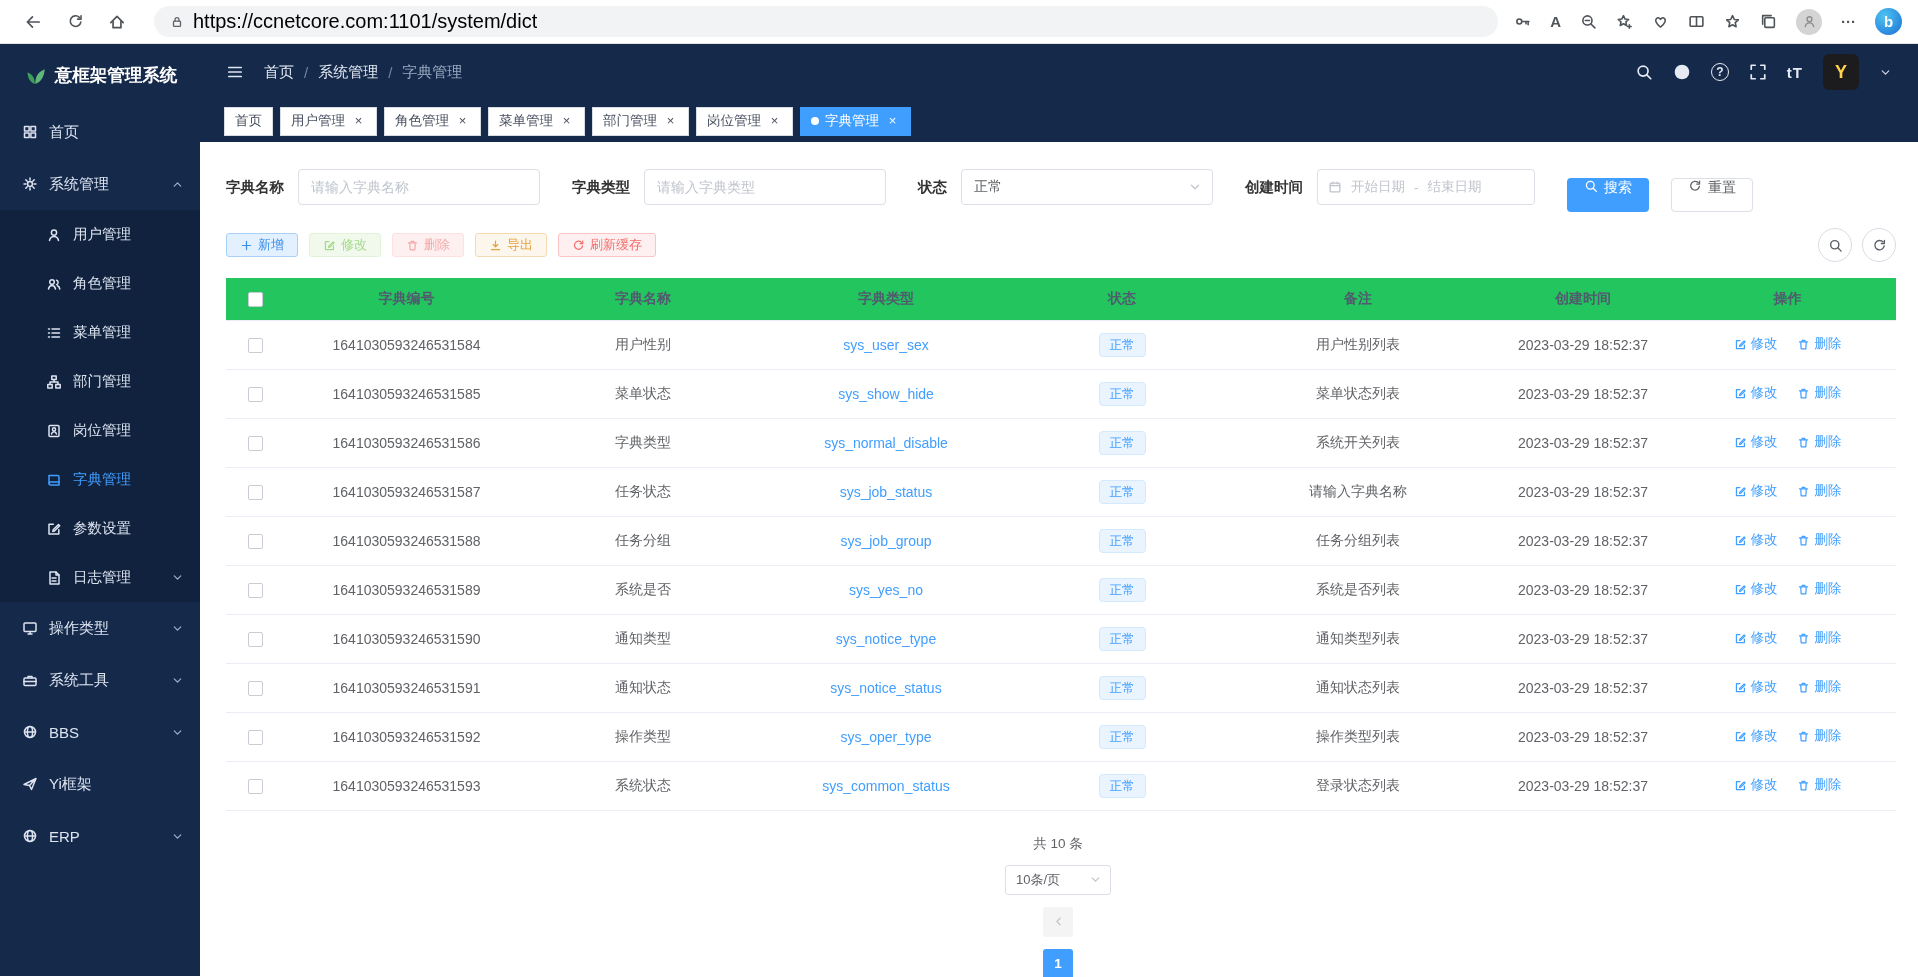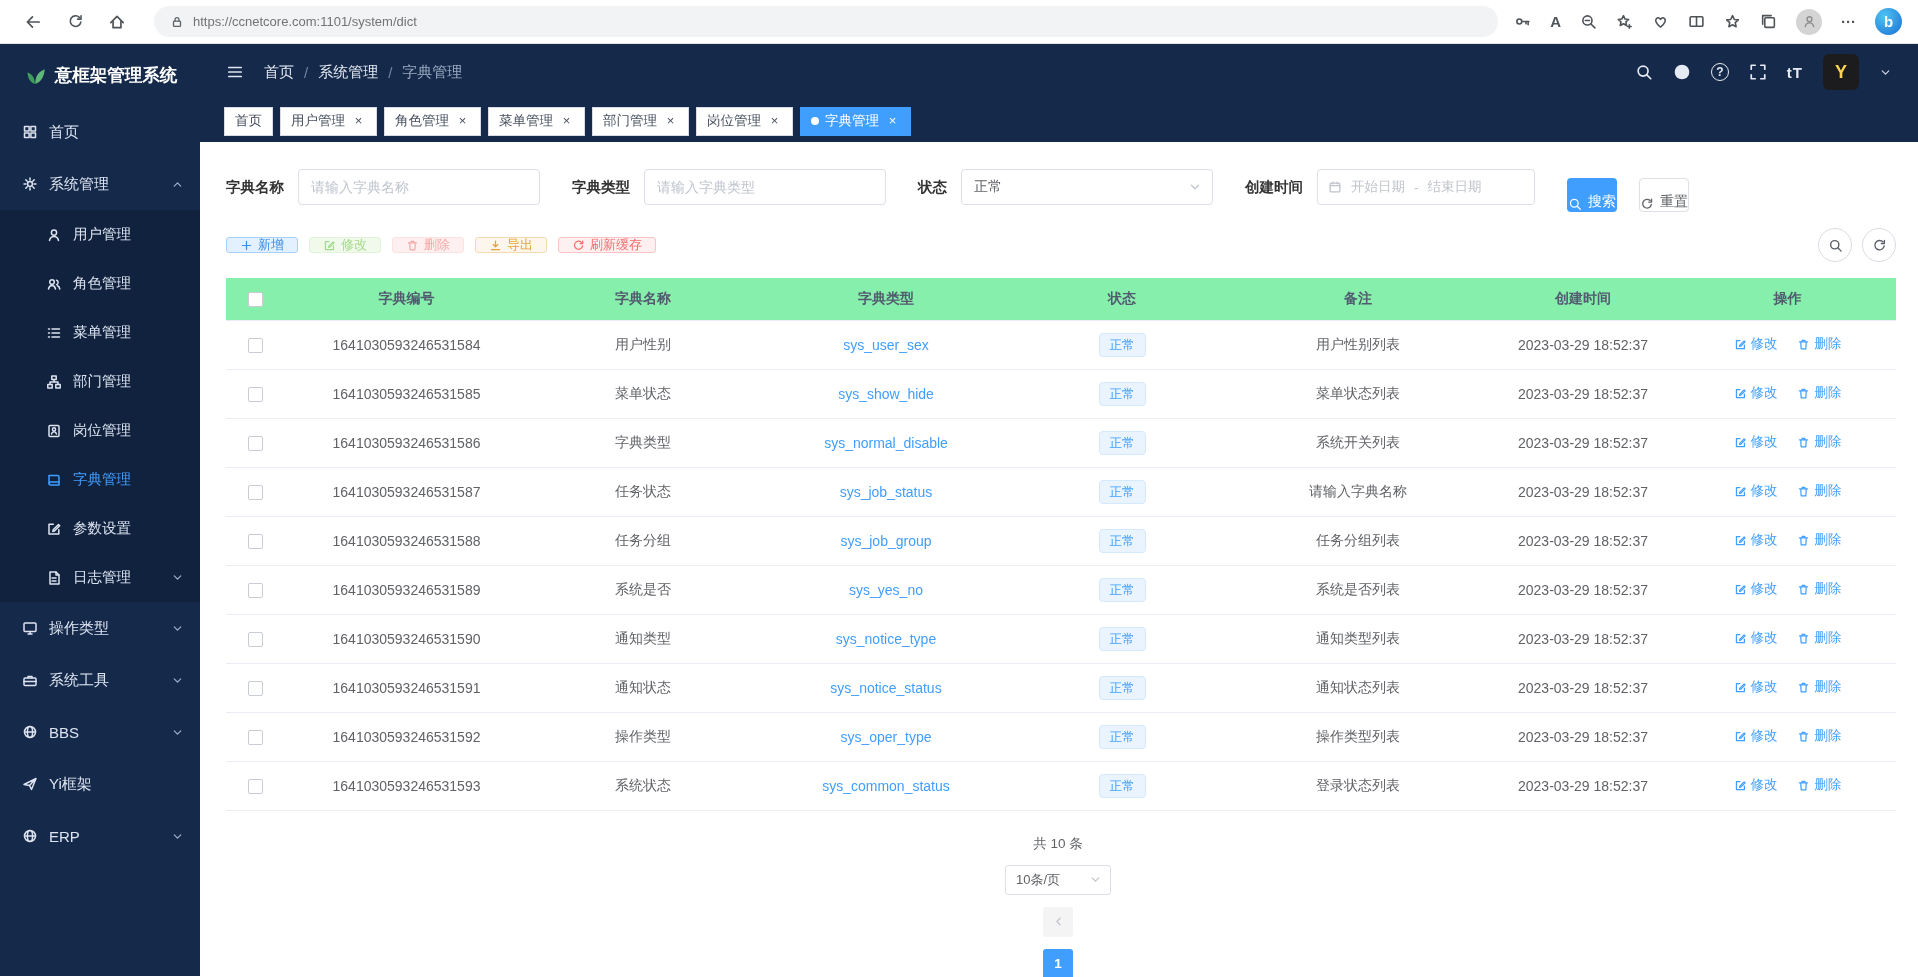--- a/index.html
+++ b/index.html
@@ -14,21 +14,21 @@
   .rot180{transform:rotate(180deg)} .rot90{transform:rotate(90deg)} .rot-90{transform:rotate(-90deg)}
 
   
   .browser-bar { height:44px; background:#fff; border-bottom:1px solid #e3e3e3;
     display:flex; align-items:center; padding:0 12px; }
   .bbtn { width:34px; height:34px; border-radius:6px; display:flex; align-items:center;
     justify-content:center; color:#4f5459; cursor:pointer; margin:0 4px; flex:none; }
   .addr { flex:1; height:31px; background:#f1f3f4; border-radius:16px; margin:0 16px;
     display:flex; align-items:center; padding:0 16px; gap:9px; min-width:0; cursor:text; }
   .addr .lk { color:#5f6368; display:flex; }
-  .addr .url { font-size:13px; color:#737373; white-space:nowrap; overflow:hidden; }
+  .addr .url { font-size:20px; color:#000000; white-space:nowrap; overflow:hidden; }
   .bicons { display:flex; align-items:center; gap:19px; padding-right:4px; flex:none; color:#4f5459; }
   .bicon { display:flex; align-items:center; justify-content:center; cursor:pointer; }
   .bglyph { font-size:15px; font-weight:600; color:#4f5459; cursor:pointer; }
   .bavatar { width:26px; height:26px; border-radius:50%; background:#d4d4d4; color:#8d8d8d;
     display:flex; align-items:center; justify-content:center; cursor:pointer; }
   .bing { width:27px; height:27px; border-radius:50%; color:#fff; font-weight:700; font-size:15px;
     background:radial-gradient(circle at 35% 30%, #4ec3f2, #1b6fd4);
     display:flex; align-items:center; justify-content:center; cursor:pointer; }
 
   
@@ -76,39 +76,39 @@
   .ff label { font-weight:700; color:#333; font-size:14.5px; margin-right:14px; white-space:nowrap; }
   .inp { height:36px; border:1px solid #dcdfe6; border-radius:4px; padding:0 12px; font-size:14px;
     color:#606266; outline:none; font-family:inherit; }
   .inp::placeholder { color:#bfc4cd; }
   .w242 { width:242px; }
   .selectbox { height:36px; width:252px; border:1px solid #dcdfe6; border-radius:4px; display:flex;
     align-items:center; padding:0 10px 0 12px; color:#606266; font-size:14px; cursor:pointer; background:#fff; }
   .selectbox .chev { margin-left:auto; color:#c0c4cc; }
   .daterange { height:36px; width:218px; border:1px solid #dcdfe6; border-radius:4px; display:flex;
     align-items:center; gap:9px; padding:0 10px; color:#c0c4cc; font-size:13.5px; cursor:pointer; }
-  .btn { height:34px; padding:0 0; border-radius:4px; font-size:14px; display:inline-flex;
-    align-items:flex-end; gap:6px; border:1px solid transparent; cursor:pointer; font-family:inherit;margin-top:16px; }
+  .btn { height:34px; padding:0 16px; border-radius:4px; font-size:14px; display:inline-flex;
+    align-items:flex-start; gap:6px; border:1px solid transparent; cursor:pointer; font-family:inherit;margin-top:16px; }
   .btn.primary { background:#409eff; color:#fff; }
   .btn.plain { background:#fff; border-color:#dcdfe6; color:#606266; margin-left:22px; }
 
   .toolbar { margin-top:16px; display:flex; align-items:center; gap:11px; }
-  .mbtn { height:16px; padding:0 13px; border-radius:3px; font-size:13px; display:inline-flex;
+  .mbtn { height:24px; padding:0 13px; border-radius:3px; font-size:13px; display:inline-flex;
     align-items:center; gap:5px; border:1px solid; cursor:pointer; font-family:inherit; }
   .b-primary { background:#e3f0ff; border-color:#a8d0f8; color:#3a8ee6; }
   .b-success { background:#f0f9eb; border-color:#e1f3d8; color:#a4da8c; cursor:not-allowed; }
   .b-danger-dis { background:#fef0f0; border-color:#fde2e2; color:#f4a9a9; cursor:not-allowed; }
   .b-warning { background:#fdf6ec; border-color:#f5dab1; color:#e6a23c; }
   .b-danger { background:#fef0f0; border-color:#fbc4c4; color:#f56c6c; }
   .tright { margin-left:auto; display:flex; gap:10px; }
   .circlebtn { width:34px; height:34px; border-radius:50%; border:1px solid #d9dde3; background:#fff;
     color:#5a5e66; display:flex; align-items:center; justify-content:center; cursor:pointer; }
 
   table { margin-top:16px; width:100%; border-collapse:collapse; table-layout:fixed; font-size:14px; }
-  thead th { background:#86efac; color:#515a6e; font-weight:700; height:42px; text-align:center;
+  thead th { background:#22c55e; color:#515a6e; font-weight:700; height:42px; text-align:center;
     border-bottom:1px solid #ebeef5; }
   tbody td { height:49px; border-bottom:1px solid #ebeef5; color:#606266; text-align:center;
     white-space:nowrap; overflow:hidden; }
   .cbx { display:inline-block; width:15px; height:15px; border:1px solid #c9ccd4; border-radius:2px;
     background:#fff; vertical-align:middle; cursor:pointer; }
   .type-link { color:#409eff; cursor:pointer; text-decoration:none; }
   .tag { display:inline-block; background:#e9f4ff; border:1px solid #d4e9fd; color:#409eff;
     height:24px; line-height:22px; padding:0 10px; border-radius:4px; font-size:12.5px; }
   .op { color:#409eff; display:inline-flex; align-items:center; gap:4px; cursor:pointer; font-size:13.5px; }
   .op + .op { margin-left:16px; }

